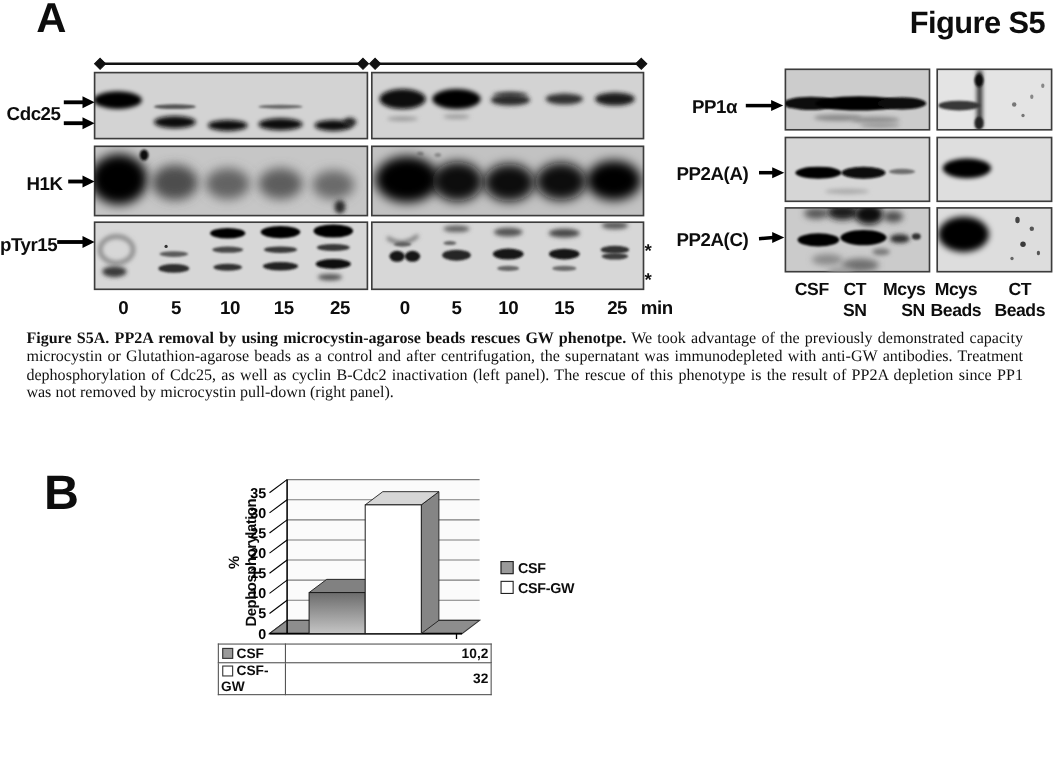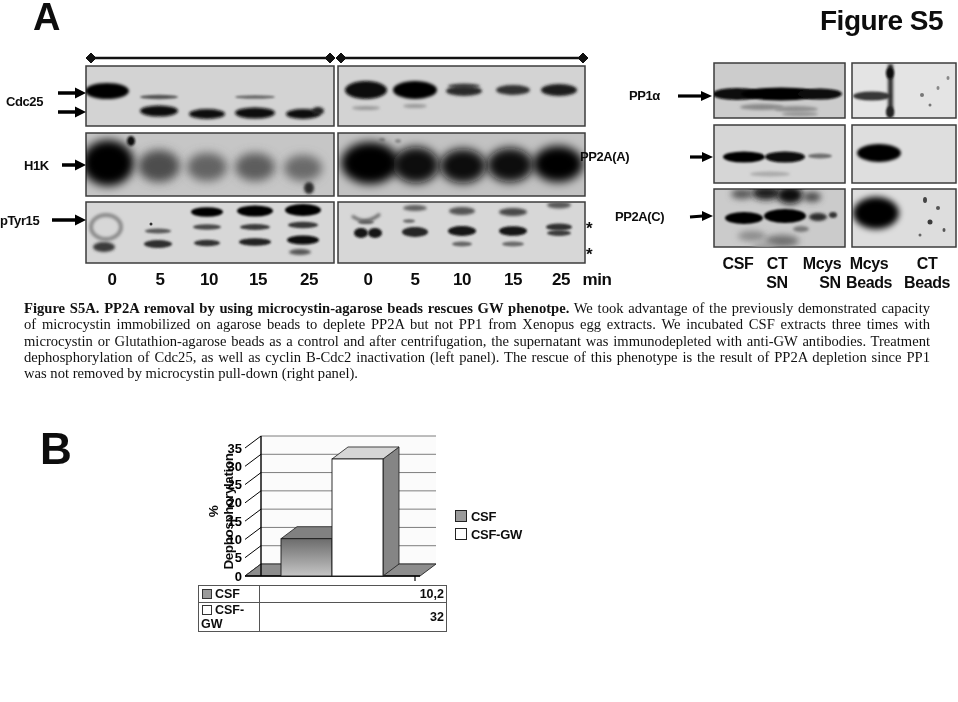--- a/index.html
+++ b/index.html
@@ -1,23 +1,23 @@
 <!DOCTYPE html>
 <html><head>
 <meta charset="utf-8">
 <style>
   html,body{margin:0;padding:0;background:#fff;}
   #figure{position:relative;width:958px;height:702px;background:#ffffff;overflow:hidden;
           font-family:"Liberation Sans",sans-serif;color:#0d0d0d;}
   .abs{position:absolute;}
   .bsans{font-family:"Liberation Sans",sans-serif;font-weight:bold;color:#0d0d0d;letter-spacing:-0.4px;}
   .panel-letter{font-size:38px;font-weight:bold;}
-  .fig-title{font-size:28px;font-weight:bold;text-align:left;letter-spacing:-0.5px;}
+  .fig-title{font-size:28px;font-weight:bold;text-align:center;letter-spacing:-0.5px;}
   .bracket-label{font-size:18px;text-align:center;}
-  .rowlab{font-size:13px;}
+  .rowlab{font-size:17px;}
   .lanelab{font-size:16px;text-align:center;}
   .timelab{font-size:17px;text-align:center;}
   .ast{font-size:17px;font-weight:bold;}
   .caption{font-family:"Liberation Serif",serif;font-size:14.6px;line-height:16.3px;color:#111;}
   .cap-line{white-space:nowrap;text-align:justify;text-align-last:justify;}
   .cap-last{white-space:nowrap;text-align:center;text-align-last:left;}
   .caption b{font-weight:bold;}
   .ylab{font-size:13.5px;font-weight:bold;text-align:center;transform:rotate(-90deg);}
   .ctick{font:bold 13px "Liberation Sans",sans-serif;fill:#000;}
   .legend-row{display:flex;align-items:center;height:18px;}
@@ -276,21 +276,21 @@
   </svg>
 
   <div class="abs bsans panel-letter" style="left:33px;top:-4px">A</div>
   <div class="abs bsans fig-title" style="left:820px;top:5px;width:137px">Figure S5</div>
 
   <div class="abs bsans rowlab" style="left:6px;top:94px">Cdc25</div>
   <div class="abs bsans rowlab" style="left:24px;top:158px">H1K</div>
   <div class="abs bsans rowlab" style="left:0px;top:213px">pTyr15</div>
 
   <div class="abs bsans rowlab" style="left:629px;top:88px">PP1α</div>
-  <div class="abs bsans rowlab" style="left:580px;top:149px">PP2A(A)</div>
+  <div class="abs bsans rowlab" style="left:615px;top:149px">PP2A(A)</div>
   <div class="abs bsans rowlab" style="left:615px;top:209px">PP2A(C)</div>
 
   <div class="abs bsans ast" style="left:586px;top:219px">*</div>
   <div class="abs bsans ast" style="left:586px;top:245px">*</div>
 
   <div class="abs bsans timelab" style="left:94px;top:270px;width:36px">0</div>
   <div class="abs bsans timelab" style="left:142px;top:270px;width:36px">5</div>
   <div class="abs bsans timelab" style="left:191px;top:270px;width:36px">10</div>
   <div class="abs bsans timelab" style="left:240px;top:270px;width:36px">15</div>
   <div class="abs bsans timelab" style="left:291px;top:270px;width:36px">25</div>
@@ -306,21 +306,20 @@
   <div class="abs bsans lanelab" style="left:752px;top:274px;width:50px">SN</div>
   <div class="abs bsans lanelab" style="left:797px;top:255px;width:50px">Mcys</div>
   <div class="abs bsans lanelab" style="left:805px;top:274px;width:50px">SN</div>
   <div class="abs bsans lanelab" style="left:844px;top:255px;width:50px">Mcys</div>
   <div class="abs bsans lanelab" style="left:844px;top:274px;width:50px">Beads</div>
   <div class="abs bsans lanelab" style="left:902px;top:255px;width:50px">CT</div>
   <div class="abs bsans lanelab" style="left:902px;top:274px;width:50px">Beads</div>
 
   <div class="abs caption" style="left:24px;top:300px;width:906px">
     <div class="cap-line"><b>Figure S5A. PP2A removal by using microcystin-agarose beads rescues GW phenotpe.</b><span> We took advantage of the previously demonstrated capacity</span></div>
-    <div class="cap-line">of microcystin immobilized on agarose beads to deplete PP2A but not PP1 from Xenopus egg extracts. We incubated CSF extracts three times with</div>
     <div class="cap-line">microcystin or Glutathion-agarose beads as a control and after centrifugation, the supernatant was immunodepleted with anti-GW antibodies. Treatment</div>
     <div class="cap-line">dephosphorylation of Cdc25, as well as cyclin B-Cdc2 inactivation (left panel). The rescue of this phenotype is the result of PP2A depletion since PP1</div>
     <div class="cap-last">was not removed by microcystin pull-down (right panel).</div>
   </div>
 
   <div class="abs bsans" style="left:40px;top:424px;font-size:44px">B</div>
 
   <div class="abs ylab bsans" style="left:148px;top:504px;width:130px;height:15px">% Dephosphorylation</div>
 
   <svg id="chart-svg" class="abs" style="left:195px;top:430px" width="335" height="158" viewBox="0 0 335 158">

